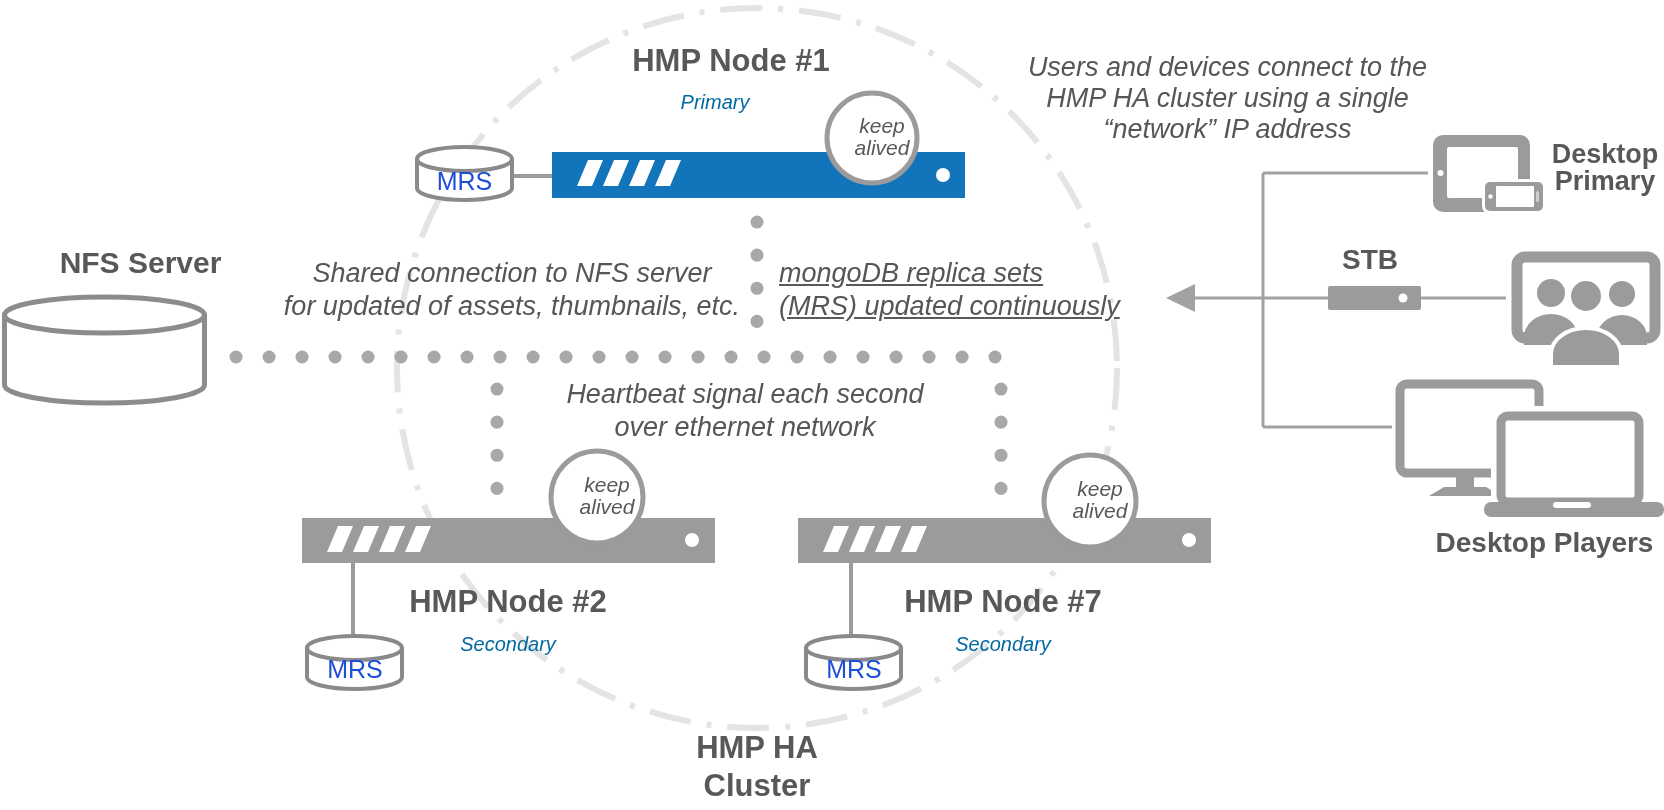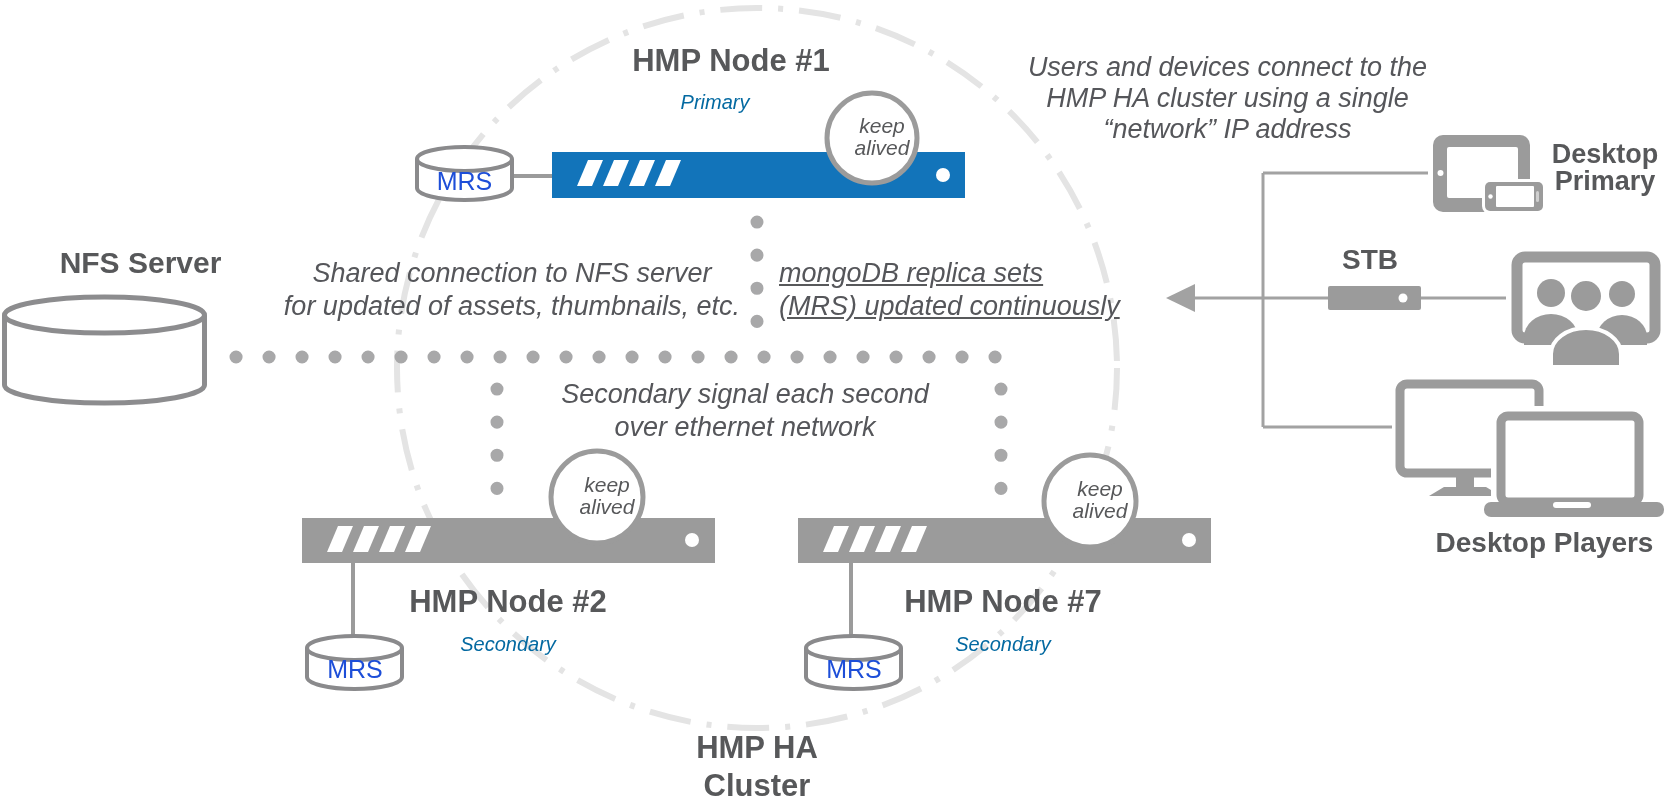--- a/index.html
+++ b/index.html
@@ -182,21 +182,21 @@
     <div class="note">Shared connection to NFS server</div>
     <div class="note">for updated of assets, thumbnails, etc.</div>
   </div>
 
   <div class="txt" style="left:779px; top:257px; width:430px; text-align:left;text-decoration:underline;">
     <div class="note">mongoDB replica sets</div>
     <div class="note">(MRS) updated continuously</div>
   </div>
 
   <div class="txt ctr" style="left:515px; top:378px; width:460px;">
-    <div class="note">Secondary signal each second</div>
+    <div class="note">Heartbeat signal each second</div>
     <div class="note">over ethernet network</div>
   </div>
 
   <div class="txt ctr" style="left:990px; top:52px; width:475px;">
     <div class="note" style="line-height:31px;">Users and devices connect to the</div>
     <div class="note" style="line-height:31px;">HMP HA cluster using a single</div>
     <div class="note" style="line-height:31px;">“network” IP address</div>
   </div>
 
   <div class="txt ctr" style="left:1546px; top:141px; width:118px;">

